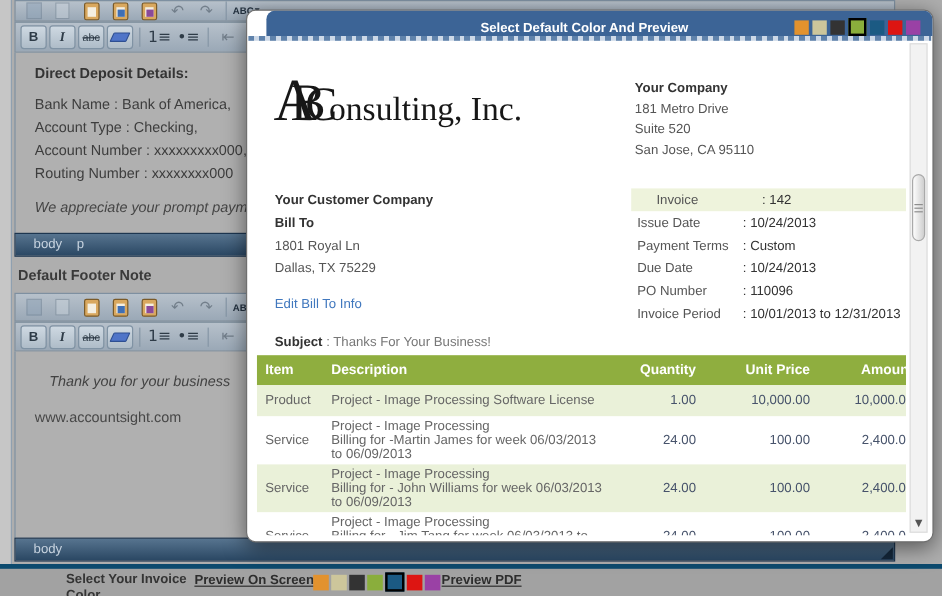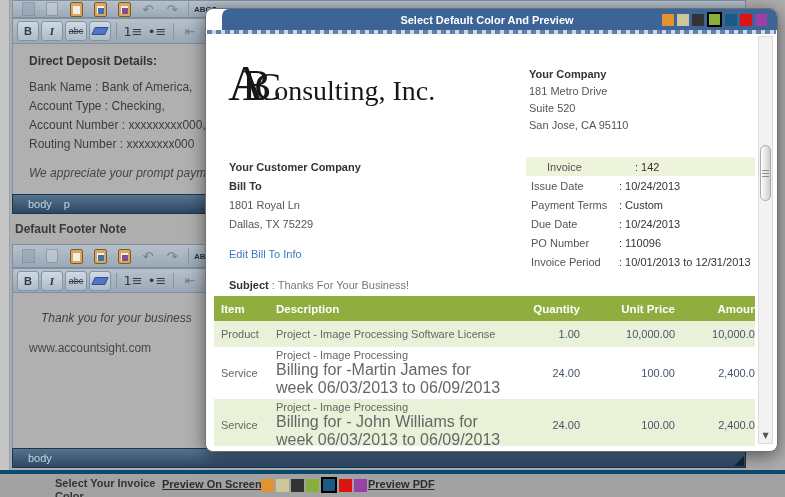--- a/index.html
+++ b/index.html
@@ -37,21 +37,21 @@
   .dim-link { position:absolute; top:4px; font-size:11px; font-weight:bold; color:#2d2d2d; text-decoration:underline; cursor:pointer;text-align:center; }
   .swrow { position:absolute; left:261px; top:3px; display:flex; align-items:center; gap:2px; }
   .sw { width:13px; height:13px; cursor:pointer; }
   .sw.sel { width:16px; height:16px; border:2px solid #000; }
   .clipped-line { position:absolute; left:55px; top:22px; font-size:11px; font-weight:bold; color:#3a3a3a; }
 
   
   .dialog { position:absolute; left:205px; top:8px; width:573px; height:444px; background:#fff;
             border:1px solid #6f6f6f; border-radius:8px; box-shadow:0 4px 18px rgba(0,0,0,.5); }
   .dlg-header { position:absolute; left:0; top:0; right:0; height:21px; background:#3c6496; border-radius:7px 7px 0 0;
-                display:flex; align-items:center;margin-left:16px; }
+                display:flex; align-items:flex-end;margin-left:16px; }
   .dlg-title { flex:1; text-align:center; color:#fff; font-size:11px; font-weight:bold; padding-left:90px; }
   .hdr-sws { display:flex; align-items:center; gap:3px; padding-right:10px; }
   .sw2 { width:12px; height:12px; cursor:pointer; }
   .sw2.sel { width:15px; height:15px; border:2px solid #000; }
   .dash-line { position:absolute; left:1px; right:1px; top:21px; height:4px;
                background:repeating-linear-gradient(90deg,#5f82ab 0 5px,#cdd9e8 5px 9px); }
 
   .dlg-content { position:absolute; left:8px; top:27px; right:22px; bottom:5px; overflow:hidden; font-size:11px; color:#555; }
 
   .logo { position:absolute; left:14px; top:18px; font-family:"Liberation Serif", serif; color:#171717; white-space:nowrap; }
@@ -76,21 +76,21 @@
 
   .inv-table { position:absolute; left:0px; top:260px; width:549px; }
   .trow { display:grid; grid-template-columns:62px 1fr 88px 95px 78px; align-items:center; }
   .thead { background:#8fae3f; color:#fff; font-weight:bold; font-size:11.5px; height:25px; }
   .trow .c1 { padding-left:7px; }
   .num { text-align:right; padding-right:10px; }
   .amt { text-align:right; padding-right:2px; }
   .trow.green { background:#eaf1d9; }
   .trow.white { background:#fff; }
   .brow { min-height:26px; color:#666; font-size:11px; padding:2px 0; }
-  .desc2 { font-size:16px; }
+  .desc2 { font-size:11px; }
   .numv { color:#47536b; }
 
   
   .dscroll { position:absolute; right:4px; top:27px; bottom:7px; width:15px; background:#f2f2f2; border:1px solid #dcdcdc; }
   .dthumb { position:absolute; left:1px; right:1px; top:108px; height:56px; background:linear-gradient(90deg,#fdfdfd,#cfcfcf); border:1px solid #a9a9a9; border-radius:7px;
             display:flex; flex-direction:column; align-items:center; justify-content:center; gap:2px; }
   .dthumb i { display:block; width:7px; height:1px; background:#8e8e8e; }
   .darrow { position:absolute; left:0; right:0; bottom:0; height:15px; display:flex; align-items:center; justify-content:center;
             color:#555; font-size:8px; font-family:"DejaVu Sans", sans-serif; }
   .it { font-style:italic; }

